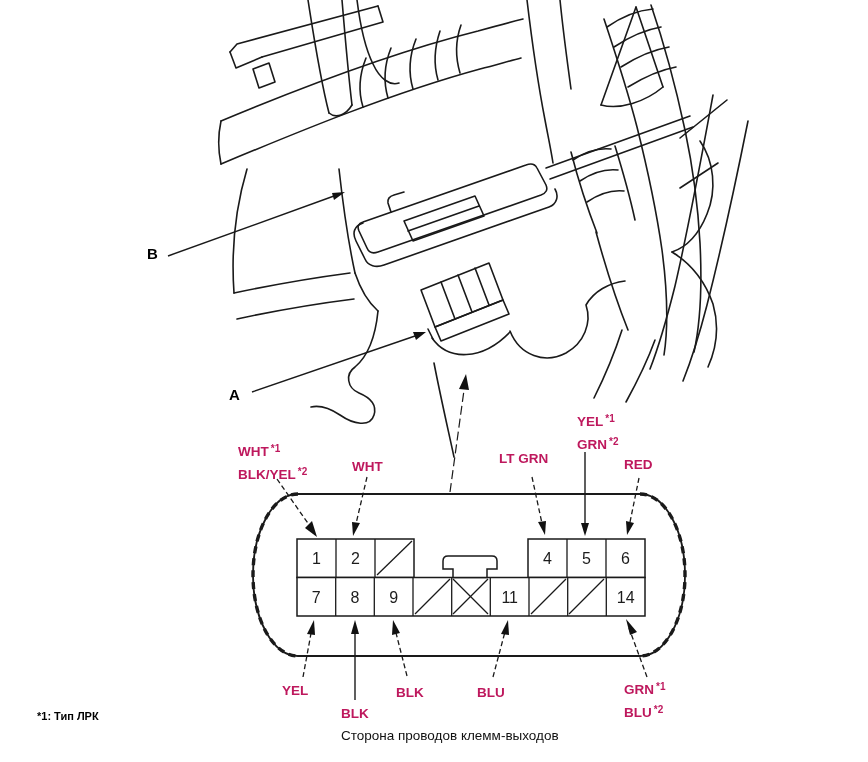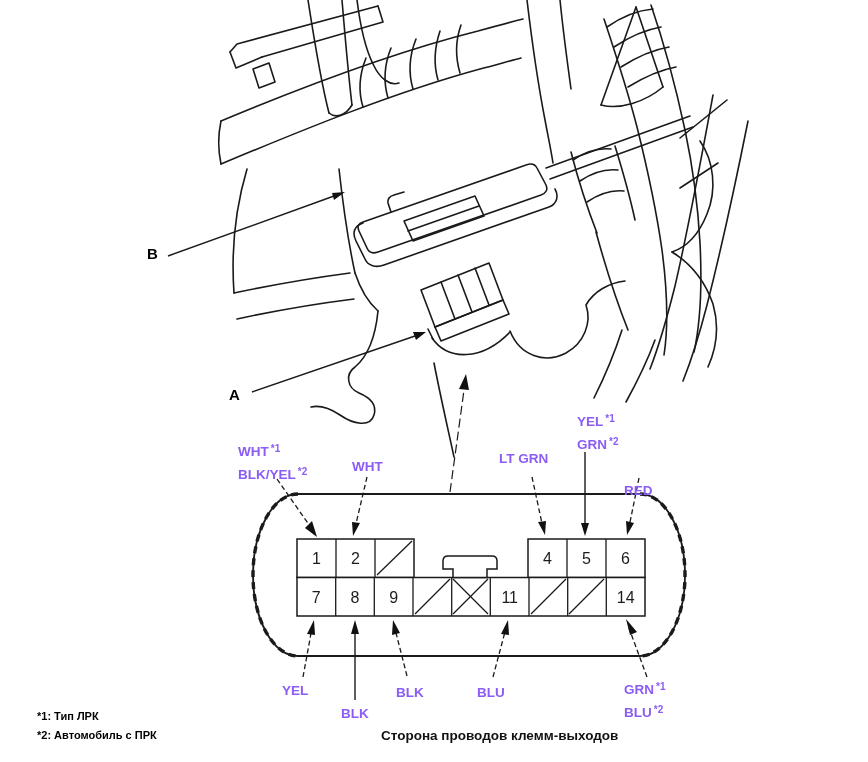--- a/index.html
+++ b/index.html
@@ -13,25 +13,25 @@
   .gridline{stroke:#1a1a1a;stroke-width:1.3;fill:none;}
   .stadium{stroke:#1a1a1a;fill:none;stroke-width:1.8;}
   .stadium-hatch{stroke:#1a1a1a;fill:none;stroke-width:3.4;stroke-dasharray:7 5;}
   .leader-dash{stroke:#1a1a1a;fill:none;stroke-width:1.3;stroke-dasharray:5 3;}
   .leader-solid{stroke:#1a1a1a;fill:none;stroke-width:1.4;}
   .leader-long{stroke:#1a1a1a;fill:none;stroke-width:1.2;stroke-dasharray:9 4;}
   .ahead{fill:#111;stroke:none;}
   .pin-num{font:16px "Liberation Sans",sans-serif;fill:#1c1c1c;}
   .lbl{
     position:absolute;font-weight:bold;font-size:13.5px;line-height:20px;
-    white-space:nowrap;color:#8b5cf6;
+    white-space:nowrap;color:#be185d;
   }
   .lbl sup{font-size:10px;vertical-align:4px;margin-left:2px;font-weight:bold;}
   .callout{position:absolute;font-weight:bold;font-size:15px;color:#000;}
-  .caption{position:absolute;font-size:13.5px;font-weight:bold;color:#111;white-space:nowrap;margin-left:40px;}
+  .caption{position:absolute;font-size:13.5px;font-weight:normal;color:#111;white-space:nowrap;}
   .footnotes{position:absolute;font-size:11px;font-weight:bold;line-height:19px;white-space:nowrap;}
 </style>
 </head>
 <body>
 
 <div class="stage">
 
   <svg class="canvas" width="868" height="762" viewBox="0 0 868 762">
 
     <g>
@@ -196,21 +196,21 @@
   <div class="lbl" style="left:352px;top:454px;">
     <div><span>WHT</span><sup></sup></div>
   </div>
   <div class="lbl" style="left:499px;top:446px;">
     <div><span>LT GRN</span><sup></sup></div>
   </div>
   <div class="lbl" style="left:577px;top:409px;">
     <div><span>YEL</span><sup>*1</sup></div>
     <div><span>GRN</span><sup>*2</sup></div>
   </div>
-  <div class="lbl" style="left:624px;top:478px;">
+  <div class="lbl" style="left:624px;top:452px;">
     <div><span>RED</span><sup></sup></div>
   </div>
 
   <div class="lbl" style="left:282px;top:678px;">
     <div><span>YEL</span><sup></sup></div>
   </div>
   <div class="lbl" style="left:341px;top:701px;">
     <div><span>BLK</span><sup></sup></div>
   </div>
   <div class="lbl" style="left:396px;top:680px;">
@@ -221,16 +221,15 @@
   </div>
   <div class="lbl" style="left:624px;top:677px;">
     <div><span>GRN</span><sup>*1</sup></div>
     <div><span>BLU</span><sup>*2</sup></div>
   </div>
 
   <div class="caption" style="left:341px;top:728px;">Сторона проводов клемм-выходов</div>
 
   <div class="footnotes" style="left:37px;top:707px;">
     <div>*1: Тип ЛРК</div>
-    <div>*2: Автомобиль с ПРК</div>
   </div>
 
 </div>
 
 </body></html>

